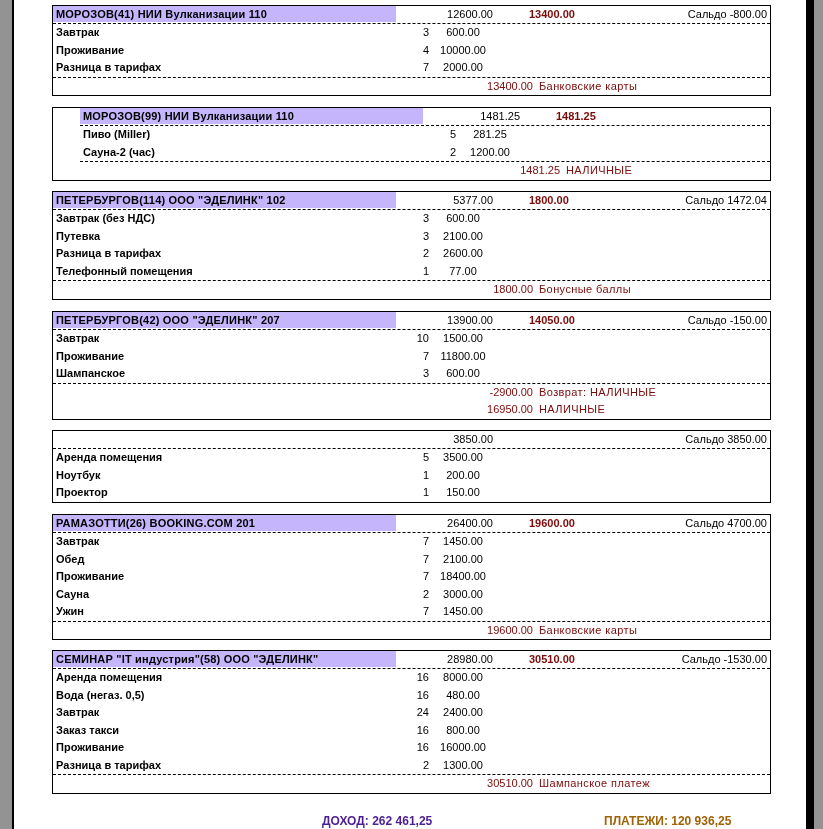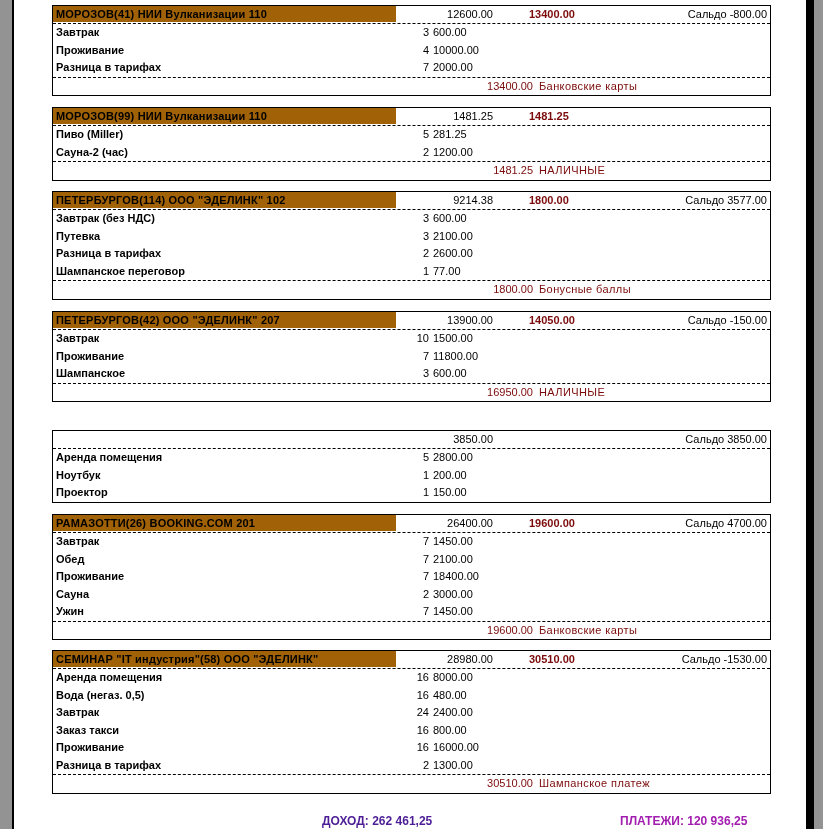--- a/index.html
+++ b/index.html
@@ -5,38 +5,38 @@
   html, body { margin:0; padding:0; }
   body { width:823px; height:829px; background:#fff; position:relative; overflow:hidden;
          font-family:"Liberation Sans", sans-serif; font-size:11px; color:#000; }
   .gutter-left { position:absolute; left:0; top:0; width:12px; height:829px; background:#939393; }
   .edge-left { position:absolute; left:12px; top:0; width:2px; height:829px; background:#000; }
   .edge-right { position:absolute; left:806px; top:0; width:8px; height:829px; background:#000; }
   .gutter-right { position:absolute; left:814px; top:0; width:9px; height:829px; background:#939393; }
 
   .folio { position:absolute; left:52px; width:719px; border:1px solid #000; box-sizing:border-box; background:#fff; }
   .folio-head { position:relative; height:17px; border-bottom:1px dashed #000; }
-  .folio-name { position:absolute; left:0; top:0; width:340px; height:16px; background:#a16207;
+  .folio-name { position:absolute; left:0; top:0; width:340px; height:16px; background:#c4b5fd;
                 font-weight:bold; font-size:11px; line-height:16px; padding-left:3px; white-space:nowrap;
                 letter-spacing:0.2px; }
   .folio-total { position:absolute; left:380px; width:60px; text-align:right; top:0; line-height:16px; font-weight:normal; }
   .folio-paid { position:absolute; left:476px; top:0; line-height:16px; font-weight:bold; color:#7b0a0a; }
   .folio-saldo { position:absolute; right:3px; top:0; line-height:16px; white-space:nowrap; }
   .row { position:relative; height:17.5px; line-height:17.5px; }
   .row .desc { position:absolute; left:3px;font-weight:bold; }
   .row .qty { position:absolute; left:340px; width:36px; text-align:right; }
-  .row .amt { position:absolute; left:380px; width:60px; text-align:left; }
+  .row .amt { position:absolute; left:380px; width:60px; text-align:center; }
   .folio-foot { border-top:1px dashed #000; }
   .pay { position:relative; height:17.5px; line-height:17.5px; color:#7b0a0a; }
   .pay .pamt { position:absolute; left:420px; width:60px; text-align:right; }
   .pay .pmeth { position:absolute; left:486px; letter-spacing:0.4px; }
 
   .totals { position:absolute; top:814px; left:0; width:823px; font-weight:bold; font-size:12px; }
   .income { position:absolute; left:322px; color:#4c1d95; }
-  .payments { position:absolute; left:620px; color:#a21caf; }
+  .payments { position:absolute; left:604px; color:#a16207; }
 </style>
 </head>
 <body>
 
 <div class="gutter-left"></div>
 <div class="edge-left"></div>
 <div class="edge-right"></div>
 <div class="gutter-right"></div>
 
 <div id="folios">
@@ -62,21 +62,21 @@
         <span class="qty">7</span>
         <span class="amt">2000.00</span>
       </div>
       <div class="folio-foot">
         <div class="pay">
           <span class="pamt">13400.00</span>
           <span class="pmeth">Банковские карты</span>
         </div>
       </div>
     </div>
-    <div class="folio" style="top: 107px;">
+    <div class="folio" style="top: 107px; padding-left: 27px;">
       <div class="folio-head">
         <span class="folio-name">МОРОЗОВ(99)  НИИ Вулканизации  110</span>
         <span class="folio-total">1481.25</span>
         <span class="folio-paid">1481.25</span>
         <span class="folio-saldo"></span>
       </div>
       <div class="row">
         <span class="desc">Пиво (Miller)</span>
         <span class="qty">5</span>
         <span class="amt">281.25</span>
@@ -89,41 +89,41 @@
       <div class="folio-foot">
         <div class="pay">
           <span class="pamt">1481.25</span>
           <span class="pmeth">НАЛИЧНЫЕ</span>
         </div>
       </div>
     </div>
     <div class="folio" style="top: 191px;">
       <div class="folio-head">
         <span class="folio-name">ПЕТЕРБУРГОВ(114)  ООО "ЭДЕЛИНК"  102</span>
-        <span class="folio-total">9214.38</span>
+        <span class="folio-total">5377.00</span>
         <span class="folio-paid">1800.00</span>
-        <span class="folio-saldo">Сальдо 3577.00</span>
+        <span class="folio-saldo">Сальдо 1472.04</span>
       </div>
       <div class="row">
         <span class="desc">Завтрак (без НДС)</span>
         <span class="qty">3</span>
         <span class="amt">600.00</span>
       </div>
       <div class="row">
         <span class="desc">Путевка</span>
         <span class="qty">3</span>
         <span class="amt">2100.00</span>
       </div>
       <div class="row">
         <span class="desc">Разница в тарифах</span>
         <span class="qty">2</span>
         <span class="amt">2600.00</span>
       </div>
       <div class="row">
-        <span class="desc">Шампанское переговор</span>
+        <span class="desc">Телефонный помещения</span>
         <span class="qty">1</span>
         <span class="amt">77.00</span>
       </div>
       <div class="folio-foot">
         <div class="pay">
           <span class="pamt">1800.00</span>
           <span class="pmeth">Бонусные баллы</span>
         </div>
       </div>
     </div>
@@ -144,35 +144,39 @@
         <span class="qty">7</span>
         <span class="amt">11800.00</span>
       </div>
       <div class="row">
         <span class="desc">Шампанское</span>
         <span class="qty">3</span>
         <span class="amt">600.00</span>
       </div>
       <div class="folio-foot">
         <div class="pay">
+          <span class="pamt">-2900.00</span>
+          <span class="pmeth">Возврат: НАЛИЧНЫЕ</span>
+        </div>
+        <div class="pay">
           <span class="pamt">16950.00</span>
           <span class="pmeth">НАЛИЧНЫЕ</span>
         </div>
       </div>
     </div>
     <div class="folio" style="top: 430px;">
       <div class="folio-head">
         <span class="folio-total">3850.00</span>
         <span class="folio-paid"></span>
         <span class="folio-saldo">Сальдо 3850.00</span>
       </div>
       <div class="row">
         <span class="desc">Аренда помещения</span>
         <span class="qty">5</span>
-        <span class="amt">2800.00</span>
+        <span class="amt">3500.00</span>
       </div>
       <div class="row">
         <span class="desc">Ноутбук</span>
         <span class="qty">1</span>
         <span class="amt">200.00</span>
       </div>
       <div class="row">
         <span class="desc">Проектор</span>
         <span class="qty">1</span>
         <span class="amt">150.00</span>

